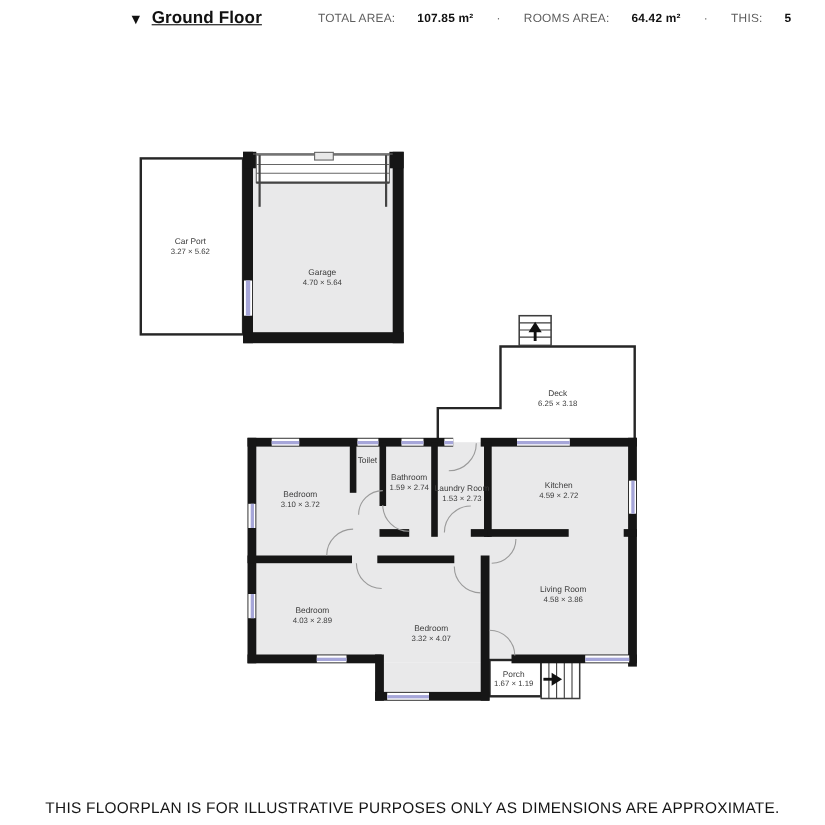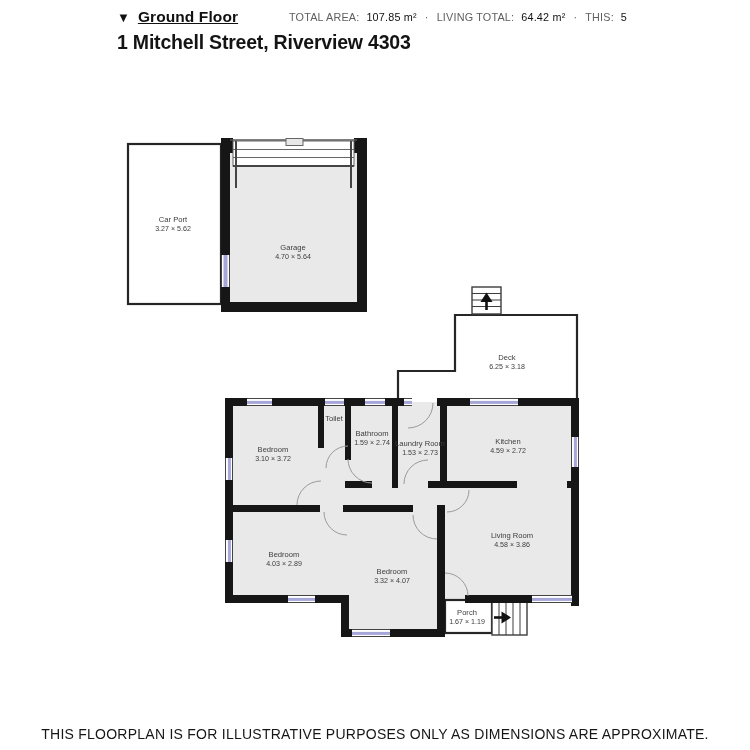--- a/index.html
+++ b/index.html
@@ -5,22 +5,22 @@
   html,body{margin:0;padding:0;background:#fff;}
   .canvas{
     position:relative;width:750px;height:750px;background:#ffffff;
     font-family:"Liberation Sans",sans-serif;overflow:hidden;
   }
   
   .floor-row{position:absolute;left:117px;top:8px;display:flex;align-items:center;gap:8px;}
   .tri{font-size:13px;color:#111;line-height:1;cursor:pointer;}
   .floor-label{font-size:15.5px;font-weight:bold;color:#111;letter-spacing:.1px;text-decoration:underline;}
   .stats{position:absolute;left:289px;top:11px;font-size:10.8px;color:#5e5e5e;
-         display:flex;align-items:baseline;gap:7px;white-space:nowrap;letter-spacing:.2px;}
-  .stats .val{color:#111;font-weight:normal;}
+         display:flex;align-items:baseline;gap:20px;white-space:nowrap;letter-spacing:.2px;}
+  .stats .val{color:#111;font-weight:bold;}
   .stats .sep{color:#5e5e5e;padding:0 1px;}
   .address{position:absolute;left:117px;top:31px;margin:0;font-size:19.5px;
            font-weight:bold;color:#141414;letter-spacing:-.2px;}
   
   svg.plan{position:absolute;left:0;top:0;}
   .room-name{font:7.6px "Liberation Sans",sans-serif;fill:#3c3c3c;text-anchor:middle;}
   .room-dims{font:7.1px "Liberation Sans",sans-serif;fill:#3c3c3c;text-anchor:middle;}
   .wall{fill:#161616;}
   .arc{fill:none;stroke:#9a9a9a;stroke-width:1;}
   .win-w{fill:#ffffff;}
@@ -37,27 +37,26 @@
 <div class="canvas">
 
   <div class="floor-row">
     <span class="tri">▼</span>
     <span class="floor-label">Ground Floor</span>
   </div>
   <div class="stats">
     <span class="lbl">TOTAL AREA:</span>
     <span class="val">107.85 m²</span>
     <span class="sep">·</span>
-    <span class="lbl">LIVING TOTAL:</span>
+    <span class="lbl">ROOMS AREA:</span>
     <span class="val">64.42 m²</span>
     <span class="sep">·</span>
     <span class="lbl">THIS:</span>
     <span class="val">5</span>
   </div>
-  <h1 class="address">1 Mitchell Street, Riverview 4303</h1>
 
   <svg class="plan" width="750" height="750" viewBox="0 0 750 750">
 
     <g>
       <path class="thin" d="M398,404 L398,371 L455,371 L455,315 L577,315 L577,404 Z"></path>
     </g>
 
     <g>
       <rect x="472" y="287" width="29" height="27" fill="#ffffff" stroke="#3d3d3d" stroke-width="1.4"></rect>
       <line class="stairline" x1="472" y1="293.5" x2="501" y2="293.5"></line>

